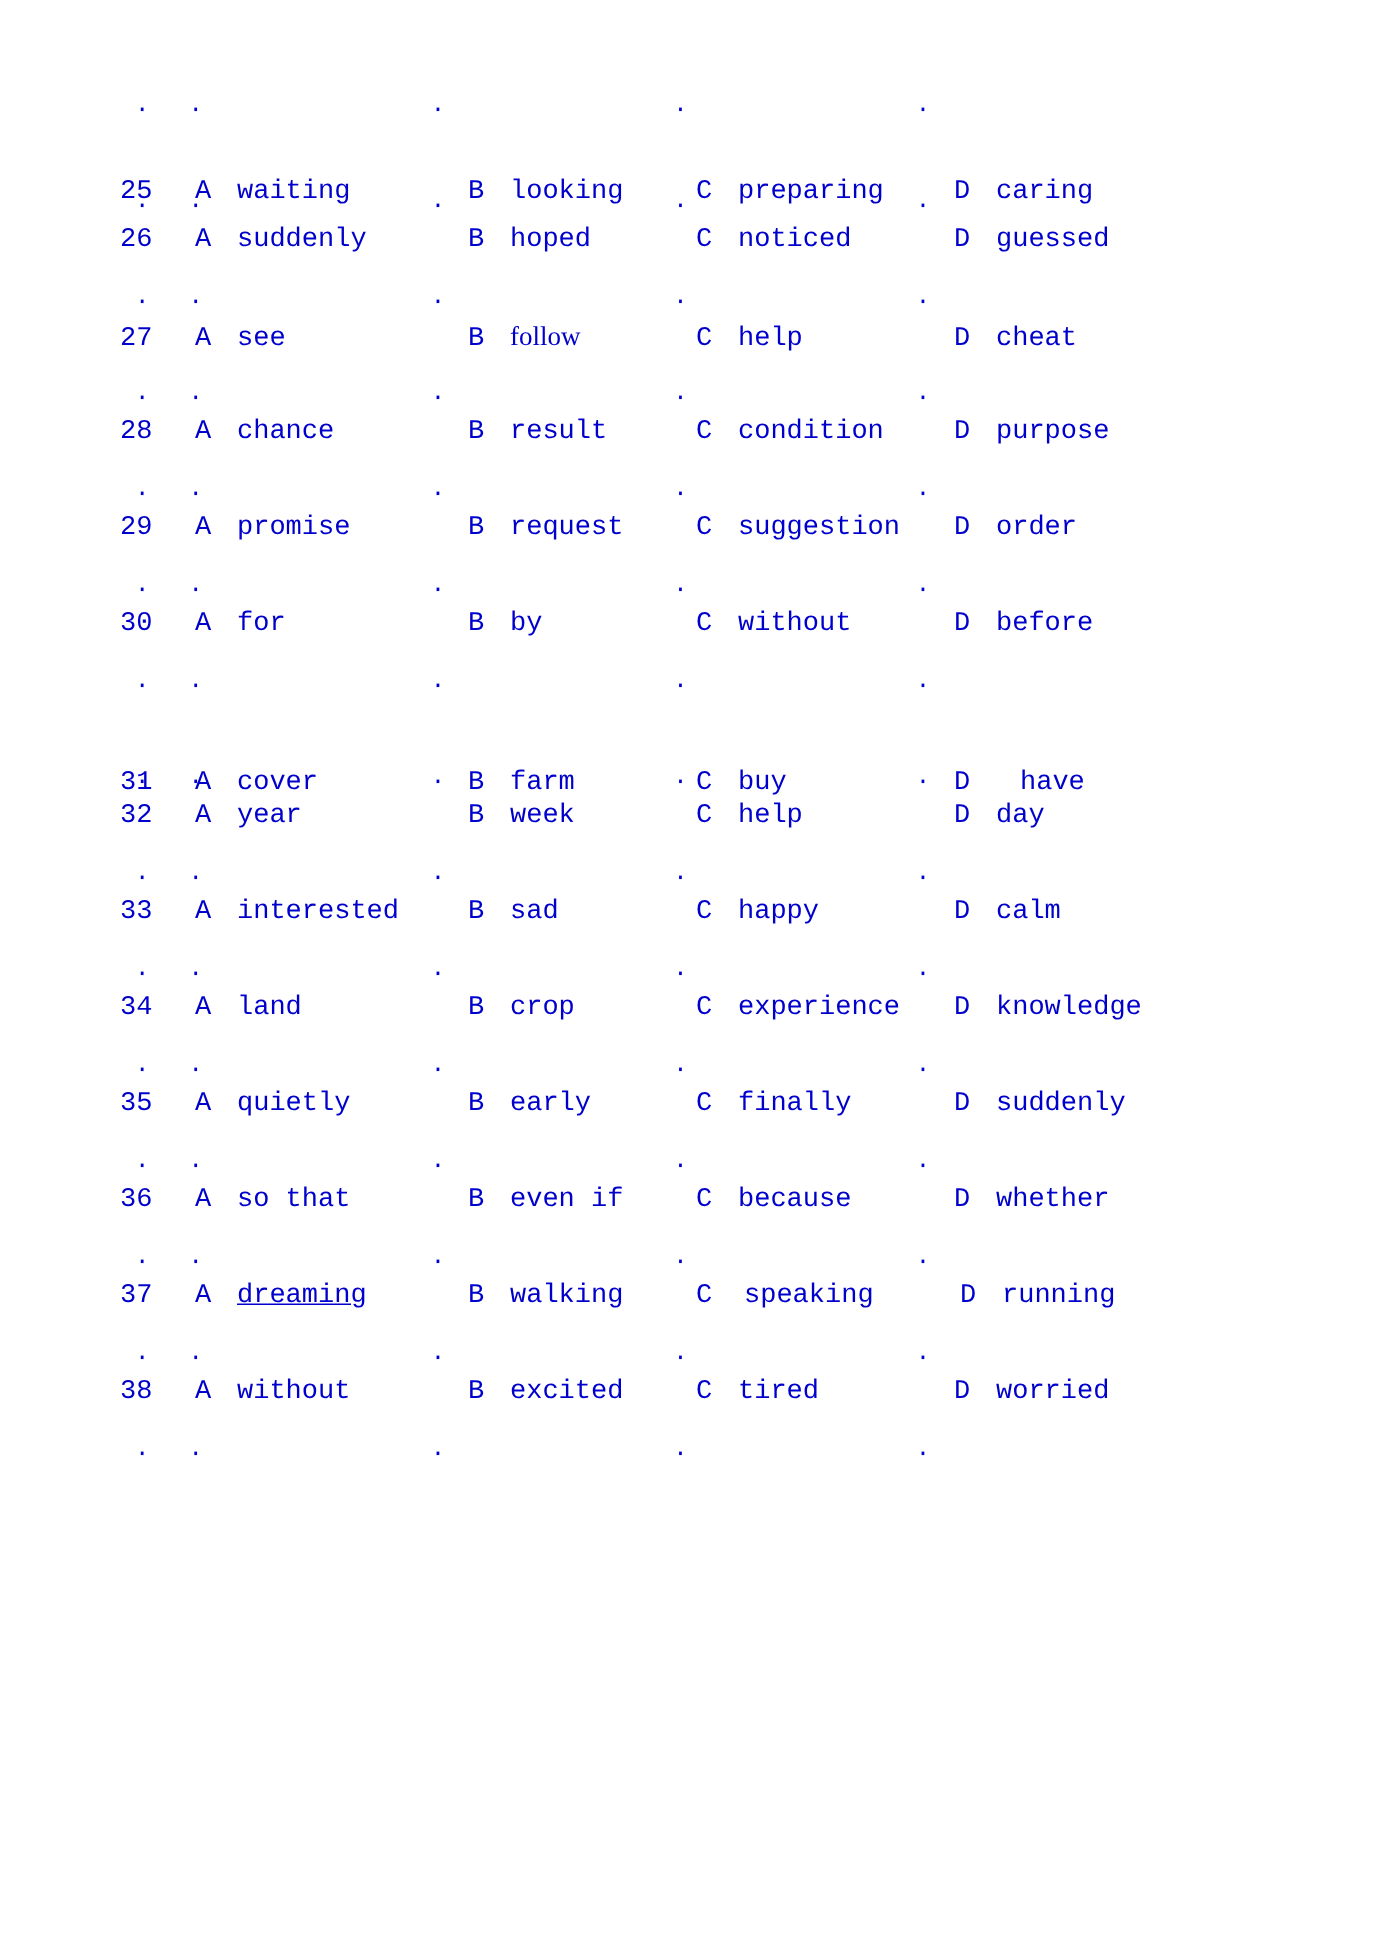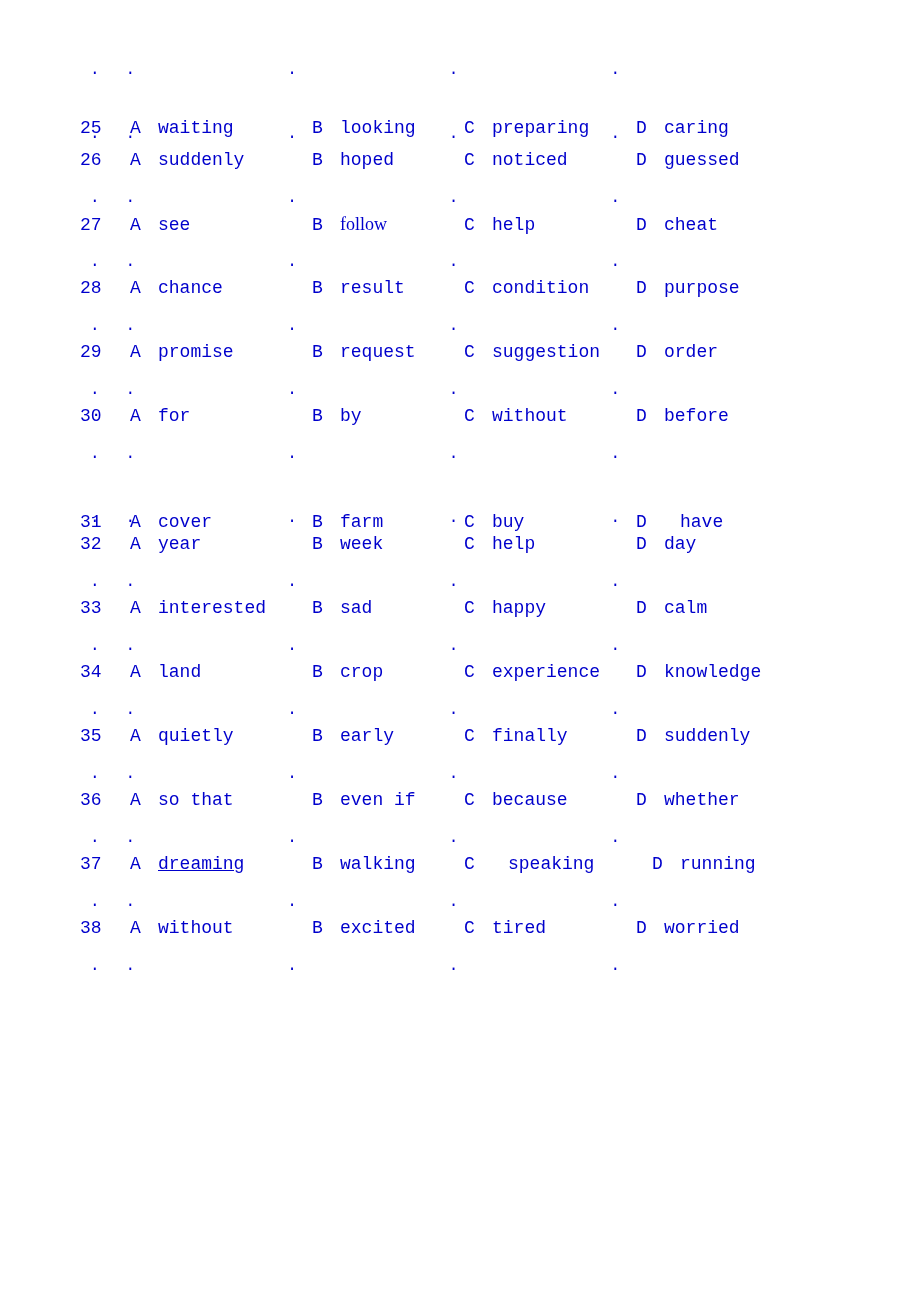--- a/index.html
+++ b/index.html
@@ -242,21 +242,21 @@
       <span style="margin-left: 152px;">·</span>
       <span style="margin-left: 152px;">·</span>
     </div>
     <div style="display: flex; align-items: baseline; height: 38px; font-size: 18px; font-family: &quot;Courier New&quot;, Courier, monospace; color: rgb(0, 0, 204);">
       <span style="display: inline-block; width: 36px; margin-left: 0px; white-space: nowrap;">37</span>
       <span style="display: inline-block; width: 20px; margin-left: 14px; white-space: nowrap;">A</span>
       <span style="display: inline-block; width: 140px; margin-left: 8px; white-space: nowrap; text-decoration: underline;">dreaming</span>
       <span style="display: inline-block; width: 20px; margin-left: 14px; white-space: nowrap;">B</span>
       <span style="display: inline-block; width: 110px; margin-left: 8px; white-space: nowrap;">walking</span>
       <span style="display: inline-block; width: 20px; margin-left: 14px; white-space: nowrap;">C</span>
-      <span style="display: inline-block; width: 130px; margin-left: 24px; white-space: nowrap;">speaking</span>
+      <span style="display: inline-block; width: 130px; margin-left: 12px; white-space: nowrap;">speaking</span>
       <span style="display: inline-block; width: 20px; margin-left: 14px; white-space: nowrap;">D</span>
       <span style="display: inline-block; width: 110px; margin-left: 8px; white-space: nowrap;">running</span>
     </div>
     <div style="display: flex; align-items: center; height: 26px; font-family: &quot;Courier New&quot;, Courier, monospace; color: rgb(0, 0, 204); font-size: 16px;">
       <span style="margin-left: 10px;">·</span>
       <span style="margin-left: 26px;">·</span>
       <span style="margin-left: 152px;">·</span>
       <span style="margin-left: 152px;">·</span>
       <span style="margin-left: 152px;">·</span>
     </div>

